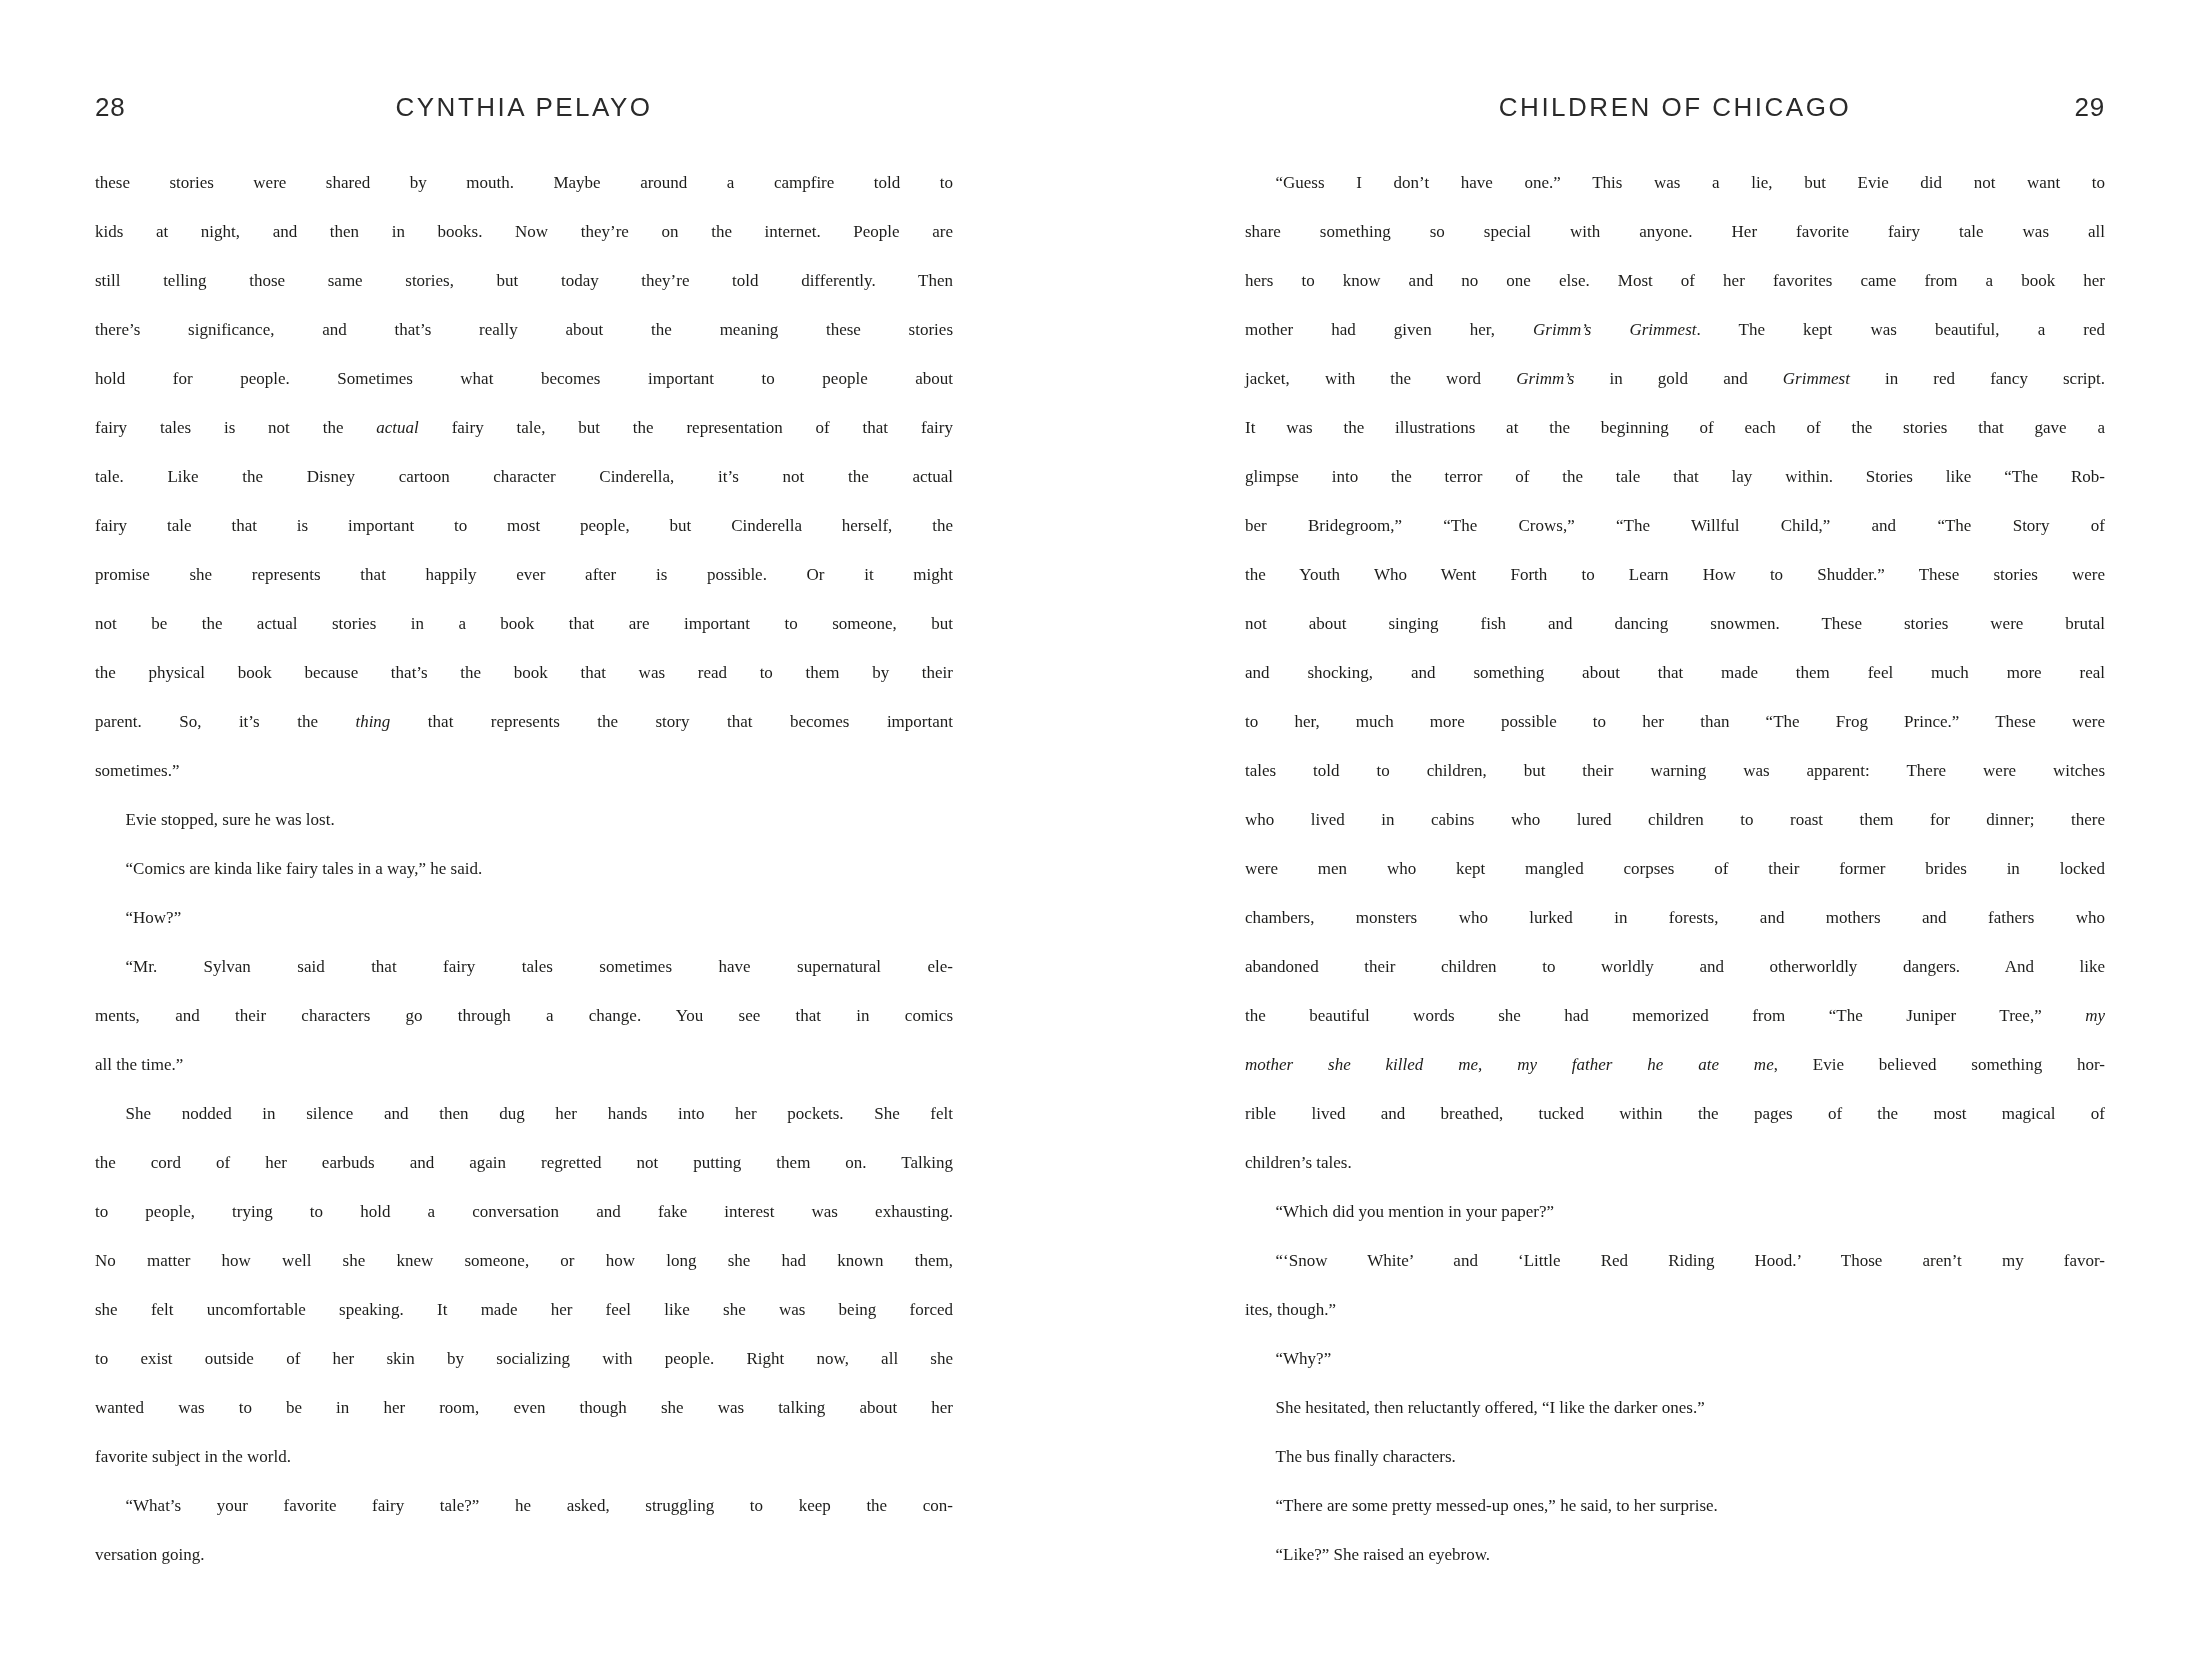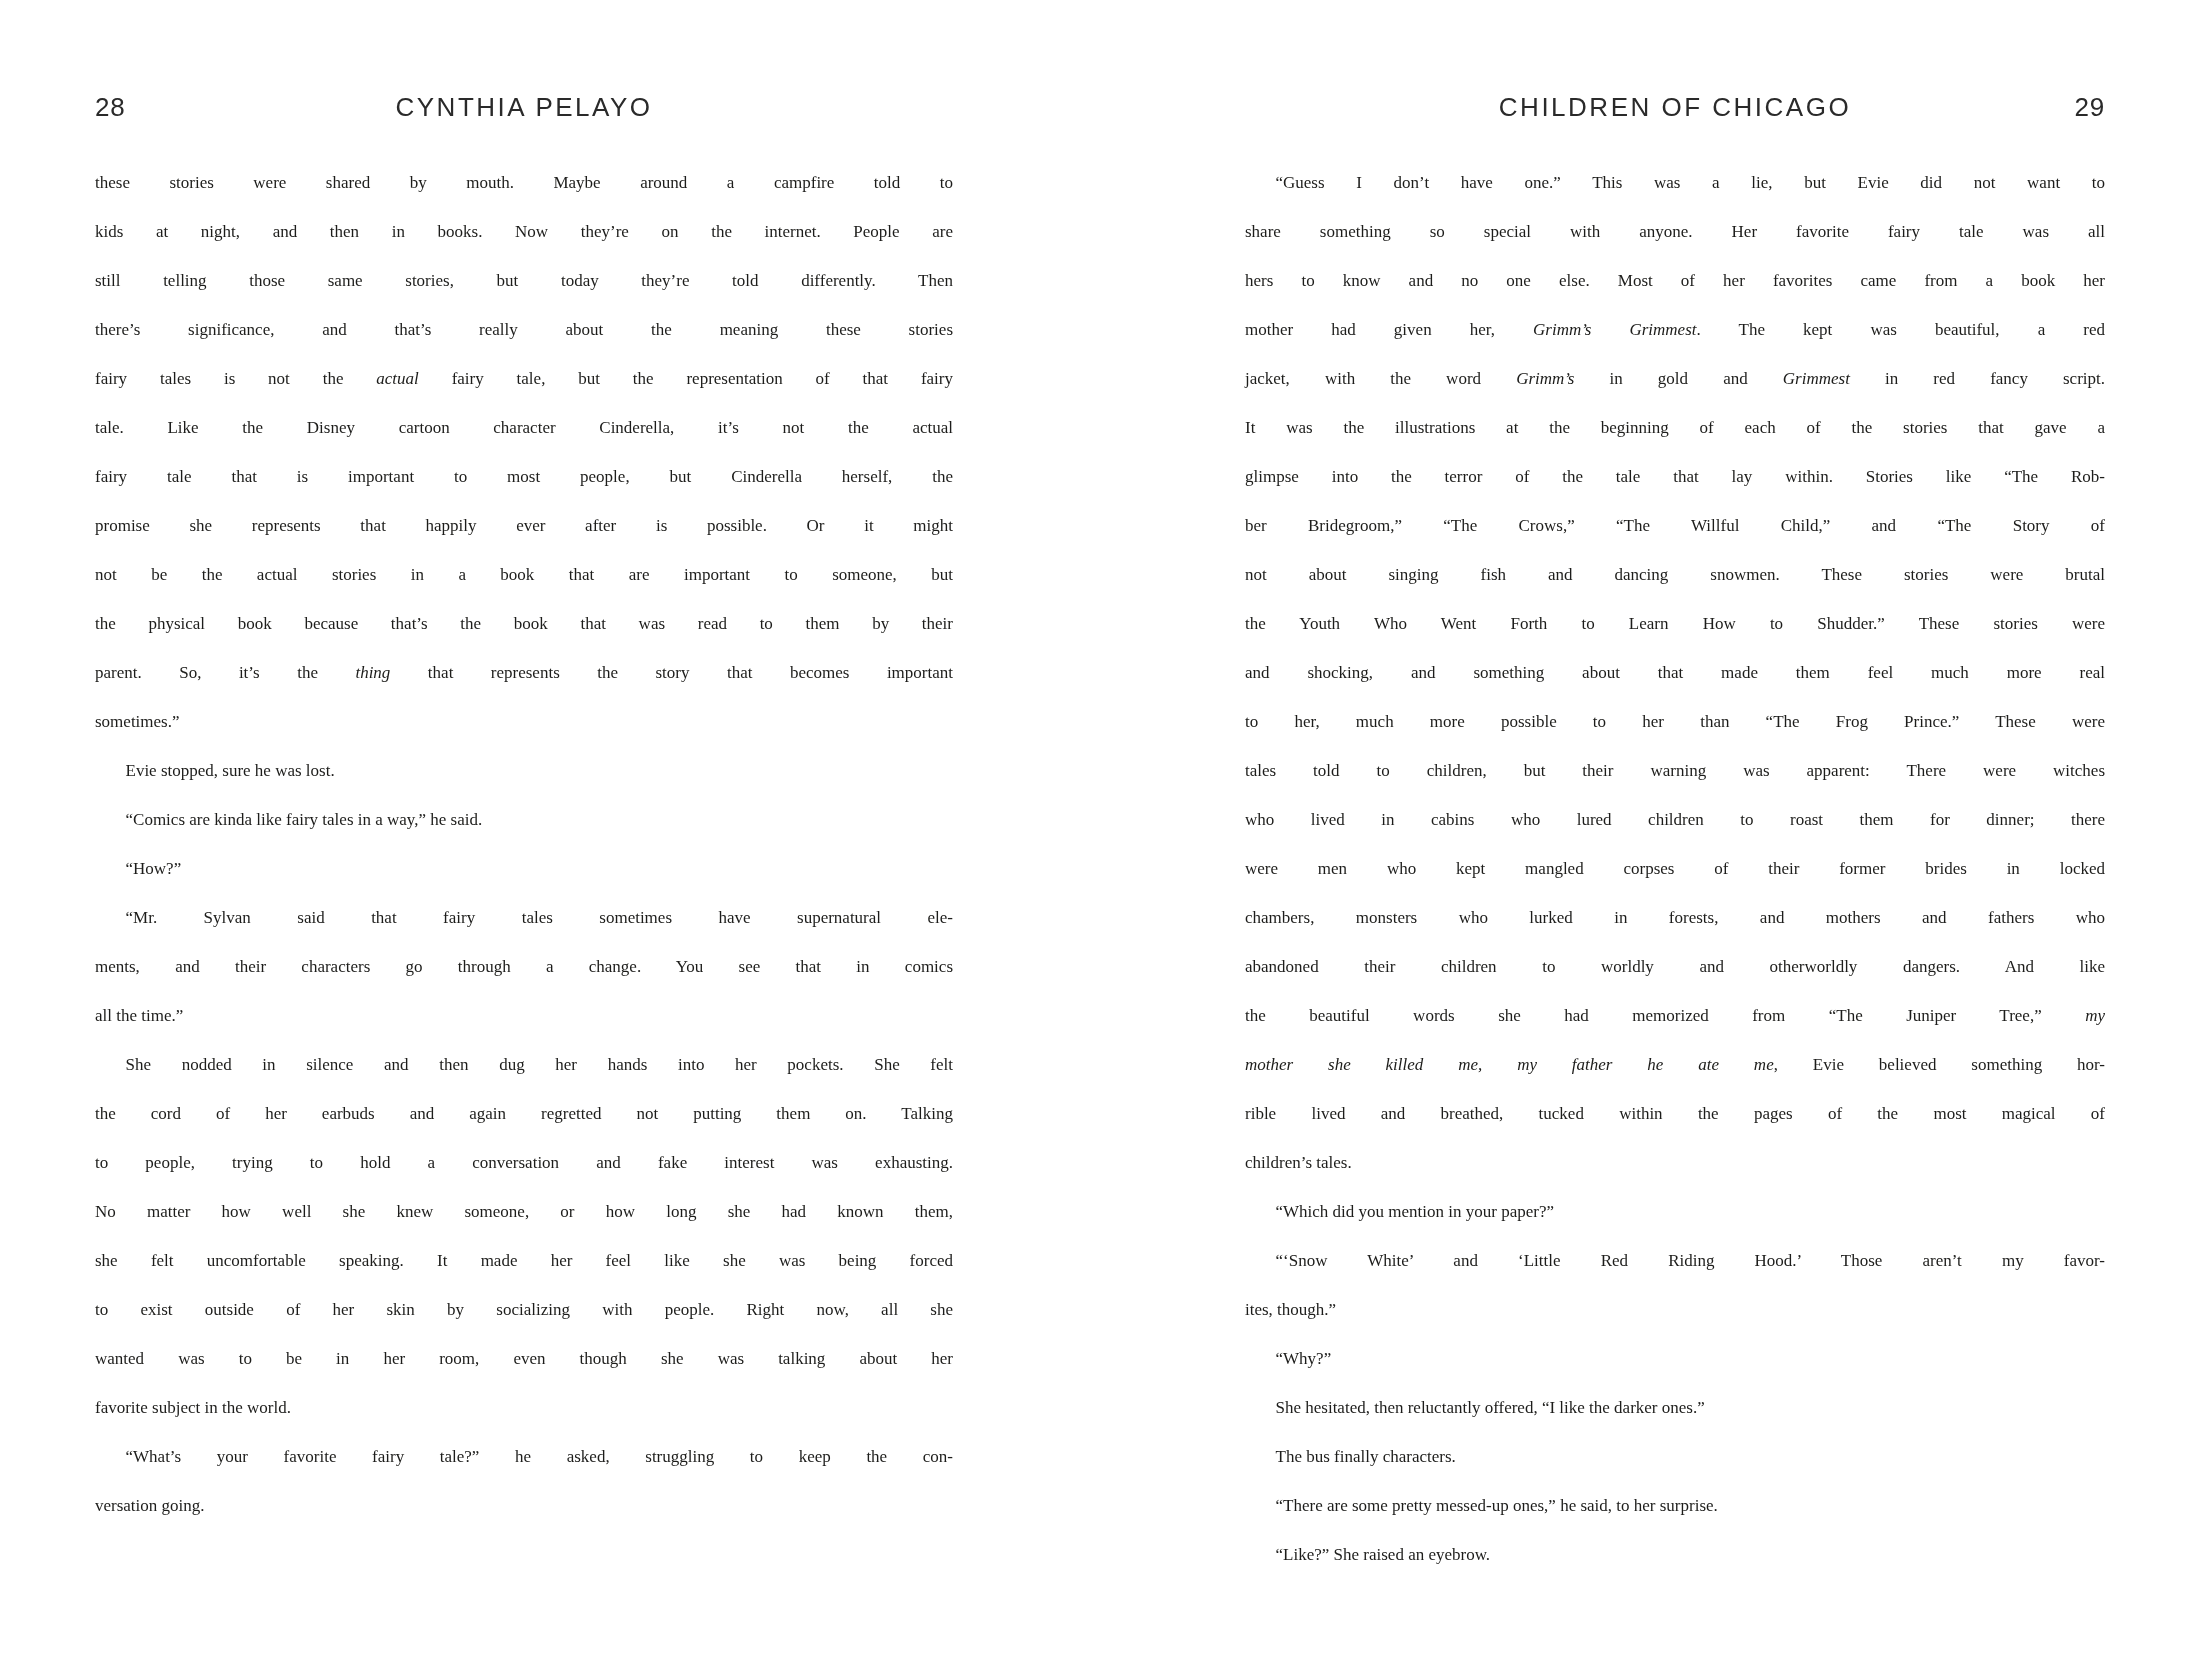--- a/index.html
+++ b/index.html
@@ -46,20 +46,21 @@
   <section class="page page-left">
     <div class="running-head">
       <span class="pn pn-left">28</span>
       <span class="rh-title">CYNTHIA PELAYO</span>
     </div>
     <div class="page-body">
         <div class="line just"><span>these stories were shared by mouth. Maybe around a campfire told to</span></div>
         <div class="line just"><span>kids at night, and then in books. Now they’re on the internet. People are</span></div>
         <div class="line just"><span>still telling those same stories, but today they’re told differently. Then</span></div>
         <div class="line just"><span>there’s significance, and that’s really about the meaning these stories</span></div>
+        <div class="line just"><span>hold for people. Sometimes what becomes important to people about</span></div>
         <div class="line just"><span>fairy tales is not the </span><em>actual</em><span> fairy tale, but the representation of that fairy</span></div>
         <div class="line just"><span>tale. Like the Disney cartoon character Cinderella, it’s not the actual</span></div>
         <div class="line just"><span>fairy tale that is important to most people, but Cinderella herself, the</span></div>
         <div class="line just"><span>promise she represents that happily ever after is possible. Or it might</span></div>
         <div class="line just"><span>not be the actual stories in a book that are important to someone, but</span></div>
         <div class="line just"><span>the physical book because that’s the book that was read to them by their</span></div>
         <div class="line just"><span>parent. So, it’s the </span><em>thing</em><span> that represents the story that becomes important</span></div>
         <div class="line"><span>sometimes.”</span></div>
         <div class="line ind"><span>Evie stopped, sure he was lost.</span></div>
         <div class="line ind"><span>“Comics are kinda like fairy tales in a way,” he said.</span></div>
@@ -87,22 +88,22 @@
     </div>
     <div class="page-body">
         <div class="line ind just"><span>“Guess I don’t have one.” This was a lie, but Evie did not want to</span></div>
         <div class="line just"><span>share something so special with anyone. Her favorite fairy tale was all</span></div>
         <div class="line just"><span>hers to know and no one else. Most of her favorites came from a book her</span></div>
         <div class="line just"><span>mother had given her, </span><em>Grimm’s Grimmest</em><span>. The kept was beautiful, a red</span></div>
         <div class="line just"><span>jacket, with the word </span><em>Grimm’s</em><span> in gold and </span><em>Grimmest</em><span> in red fancy script.</span></div>
         <div class="line just"><span>It was the illustrations at the beginning of each of the stories that gave a</span></div>
         <div class="line just"><span>glimpse into the terror of the tale that lay within. Stories like “The Rob-</span></div>
         <div class="line just"><span>ber Bridegroom,” “The Crows,” “The Willful Child,” and “The Story of</span></div>
+        <div class="line just"><span>the Youth Who Went Forth to Learn How to Shudder.” These stories were</span></div>
         <div class="line just"><span>not about singing fish and dancing snowmen. These stories were brutal</span></div>
-        <div class="line just"><span>the Youth Who Went Forth to Learn How to Shudder.” These stories were</span></div>
         <div class="line just"><span>and shocking, and something about that made them feel much more real</span></div>
         <div class="line just"><span>to her, much more possible to her than “The Frog Prince.” These were</span></div>
         <div class="line just"><span>tales told to children, but their warning was apparent: There were witches</span></div>
         <div class="line just"><span>who lived in cabins who lured children to roast them for dinner; there</span></div>
         <div class="line just"><span>were men who kept mangled corpses of their former brides in locked</span></div>
         <div class="line just"><span>chambers, monsters who lurked in forests, and mothers and fathers who</span></div>
         <div class="line just"><span>abandoned their children to worldly and otherworldly dangers. And like</span></div>
         <div class="line just"><span>the beautiful words she had memorized from “The Juniper Tree,” </span><em>my</em></div>
         <div class="line just"><em>mother she killed me, my father he ate me</em><span>, Evie believed something hor-</span></div>
         <div class="line just"><span>rible lived and breathed, tucked within the pages of the most magical of</span></div>

